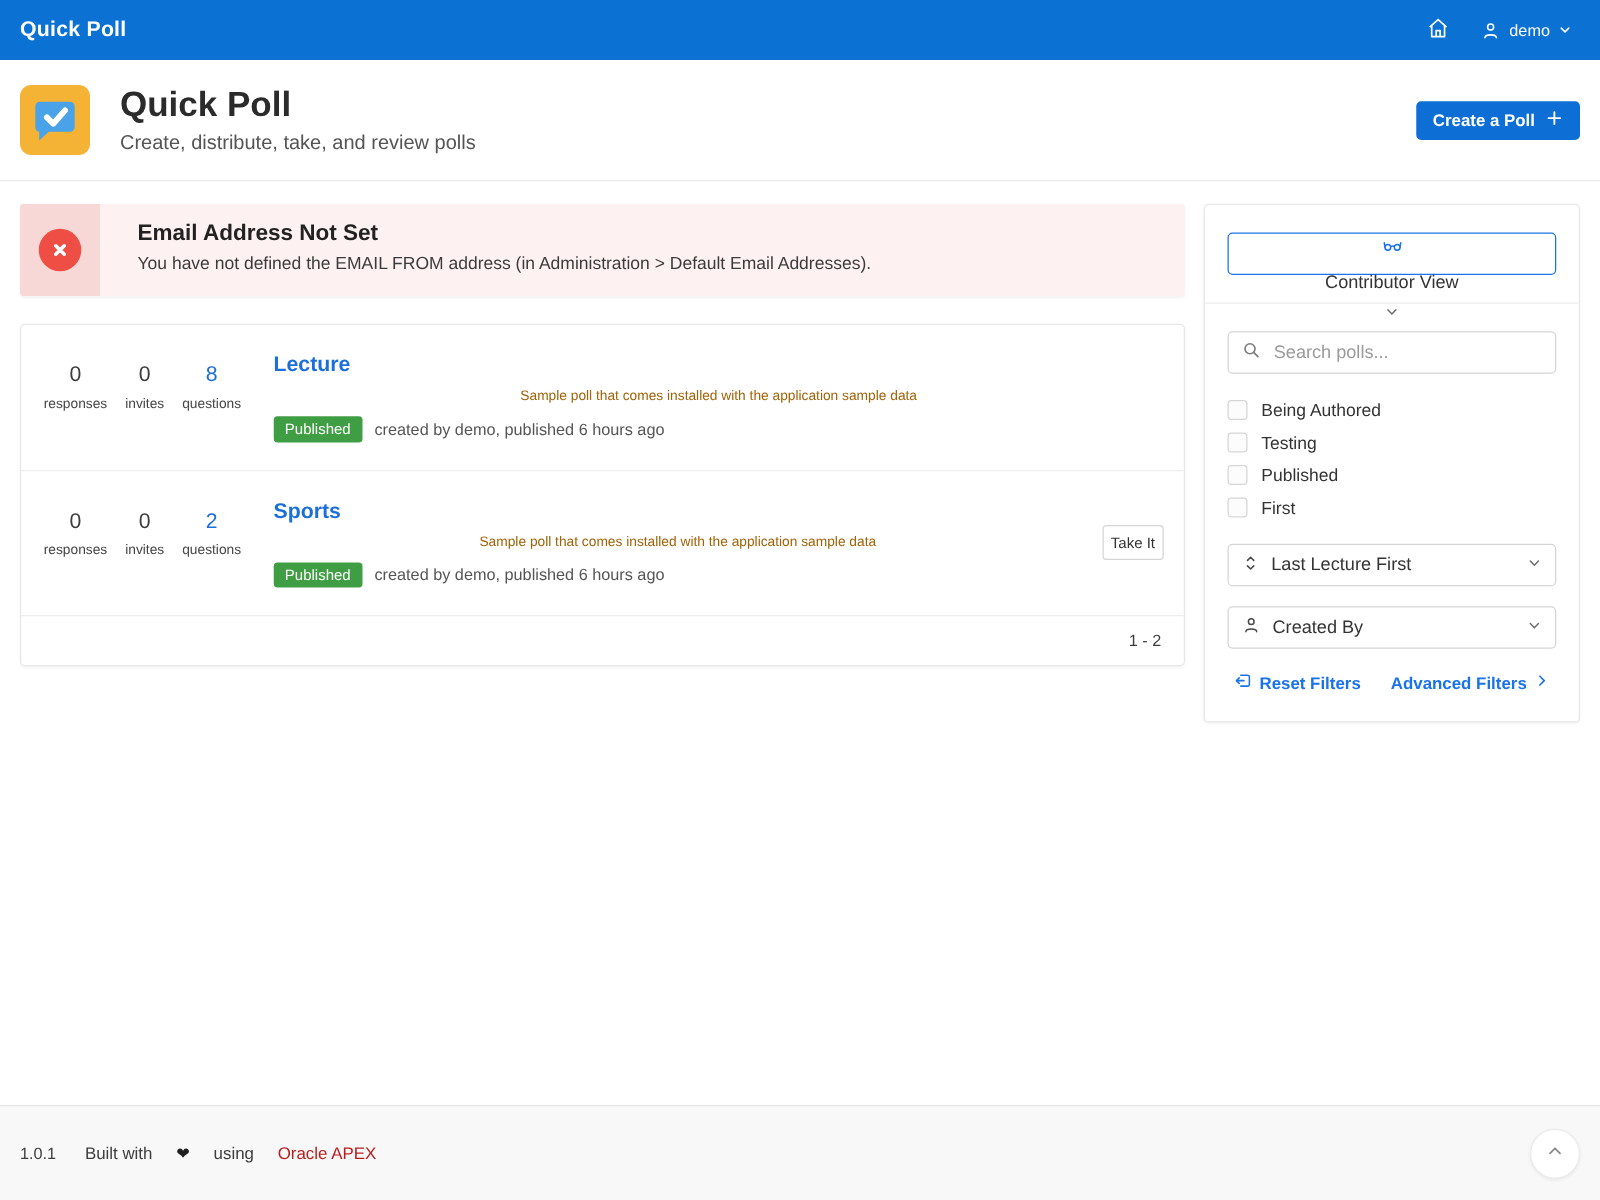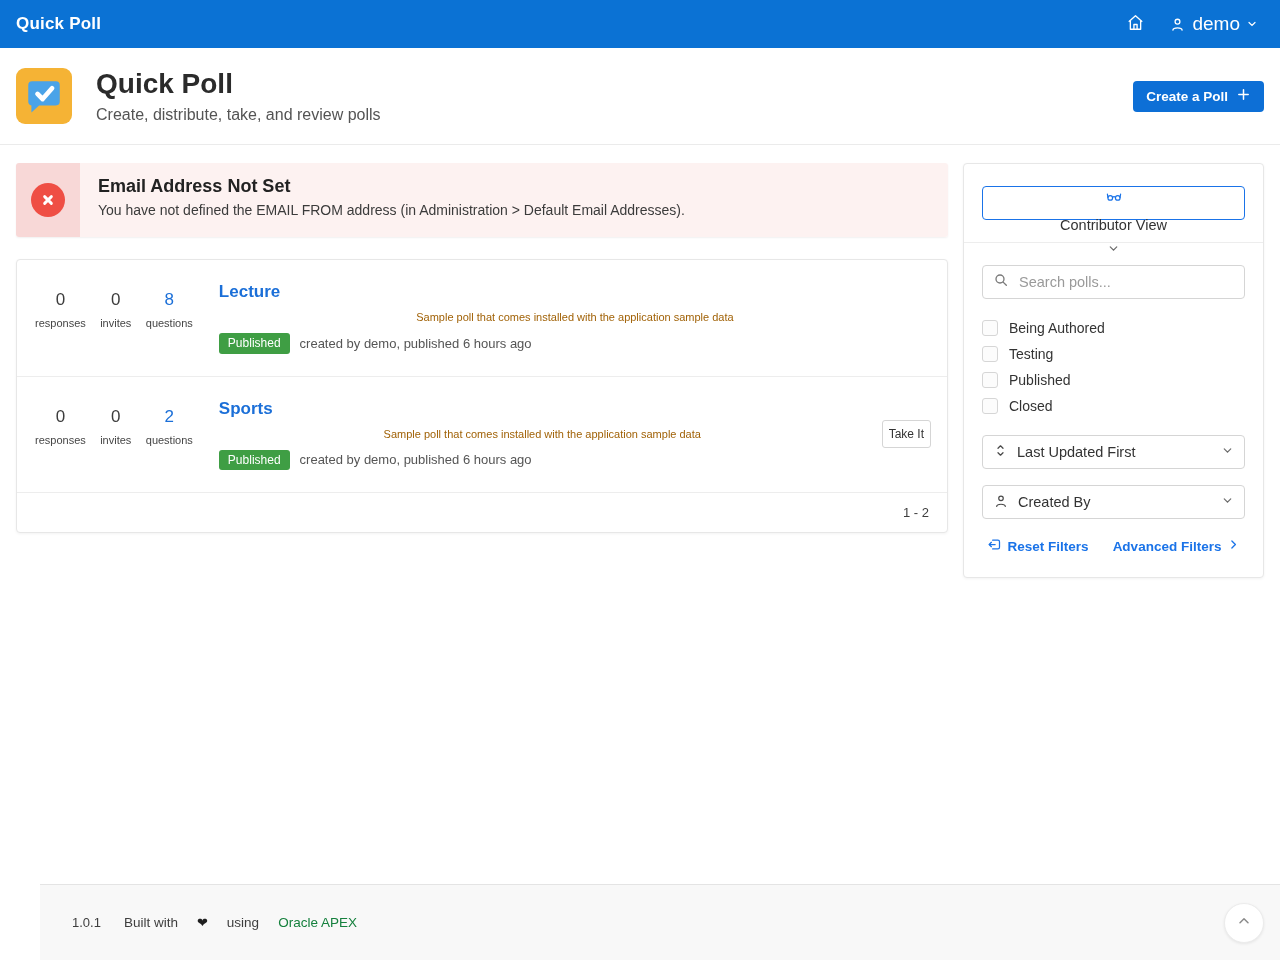--- a/index.html
+++ b/index.html
@@ -18,21 +18,21 @@
     padding:0 16px; flex:0 0 auto;
   }
   .navbar-title { font-size:17px; font-weight:700; letter-spacing:.2px; }
   .navbar-right { display:flex; align-items:center; gap:14px; }
   .nav-icon-btn {
     background:none; border:none; color:#fff; cursor:pointer;
     display:flex; align-items:center; padding:4px;
   }
   .user-menu {
     background:none; border:none; color:#fff; cursor:pointer;
-    display:flex; align-items:center; gap:6px; font-size:19px;
+    display:flex; align-items:center; gap:6px; font-size:13px;
     font-family:inherit;
   }
   .user-menu svg { display:block; }
 
   
   .app-header {
     display:flex; align-items:center; padding:20px 16px;
     border-bottom:1px solid #ebebeb; background:#fff; flex:0 0 auto;
   }
   .logo {
@@ -62,21 +62,21 @@
     box-shadow:0 1px 2px rgba(0,0,0,.06); margin-bottom:22px;
   }
   .alert-strip {
     width:64px; flex:0 0 auto; background:#f8d8d7;
     display:flex; align-items:center; justify-content:center;
   }
   .alert-icon {
     width:34px; height:34px; border-radius:50%; background:#ef4e44;
     display:flex; align-items:center; justify-content:center;
   }
-  .alert-body { flex:1; background:#fdf2f1; padding:13px 18px; }
+  .alert-body { flex:1; background:#fdf2f1; padding:13px 30px; }
   .alert-title { font-size:18px; font-weight:700; color:#222; }
   .alert-msg { font-size:14px; color:#3b3b3b; margin-top:5px; }
 
   
   .poll-card {
     border:1px solid #e7e7e7; border-radius:4px; background:#fff;
     box-shadow:0 1px 3px rgba(0,0,0,.05);
   }
   .poll-row { display:flex; align-items:flex-start; padding:22px 16px; border-bottom:1px solid #ededed; }
   .poll-stats { display:flex; gap:4px; flex:0 0 auto; margin-top:8px; }
@@ -139,26 +139,26 @@
     display:flex; align-items:center; justify-content:center; gap:24px; margin-top:18px;
   }
   .side-link {
     background:none; border:none; color:#1a73e8; font-size:13.5px; font-weight:600;
     display:flex; align-items:center; gap:6px; cursor:pointer; font-family:inherit; padding:0;
   }
 
   
   .footer {
     margin-top:auto; height:76px; background:#f8f8f8; border-top:1px solid #e4e4e4;
-    display:flex; align-items:center; padding:0 32px; position:relative; flex:0 0 auto;margin-left:40px;
+    display:flex; align-items:center; padding:0 16px; position:relative; flex:0 0 auto;
   }
   .footer-version { font-size:13px; color:#3e3e3e; margin-right:23px; }
   .footer-text { font-size:13.5px; color:#3e3e3e; display:flex; align-items:center; gap:19px; }
   .heart { color:#1f1f1f; font-size:13px; }
-  .footer-link { color:#15803d; text-decoration:none; }
+  .footer-link { color:#b91c1c; text-decoration:none; }
   .scroll-top {
     position:absolute; right:16px; top:50%; transform:translateY(-50%);
     width:40px; height:40px; border-radius:50%; background:#fff;
     border:1px solid #ececec; box-shadow:0 1px 3px rgba(0,0,0,.08);
     display:flex; align-items:center; justify-content:center; cursor:pointer;
   }
 </style>
 </head>
 <body>
 
@@ -336,32 +336,32 @@
           <div class="checkbox-row">
             <span class="checkbox"></span>
             <span class="checkbox-label">Testing</span>
           </div>
           <div class="checkbox-row">
             <span class="checkbox"></span>
             <span class="checkbox-label">Published</span>
           </div>
           <div class="checkbox-row">
             <span class="checkbox"></span>
-            <span class="checkbox-label">Closed</span>
+            <span class="checkbox-label">First</span>
           </div>
         </div>
 
         <button class="select mt16">
           <span>
             <svg width="15" height="15" viewBox="0 0 24 24" fill="none" stroke="#4a4a4a" stroke-width="2" stroke-linecap="round" stroke-linejoin="round">
                 <path d="M8 8.5 L12 4.5 L16 8.5"></path>
                 <path d="M8 15.5 L12 19.5 L16 15.5"></path>
               </svg>
           </span>
-          <span class="grow">Last Updated First</span>
+          <span class="grow">Last Lecture First</span>
           <span>
             <svg width="13" height="13" viewBox="0 0 24 24" fill="none" stroke="#6b6b6b" stroke-width="2.2" stroke-linecap="round">
                 <path d="M6 9 L12 15 L18 9"></path>
               </svg>
           </span>
         </button>
 
         <button class="select mt16">
           <span>
             <svg width="16" height="16" viewBox="0 0 24 24" fill="none" stroke="#4a4a4a" stroke-width="1.8" stroke-linecap="round">

